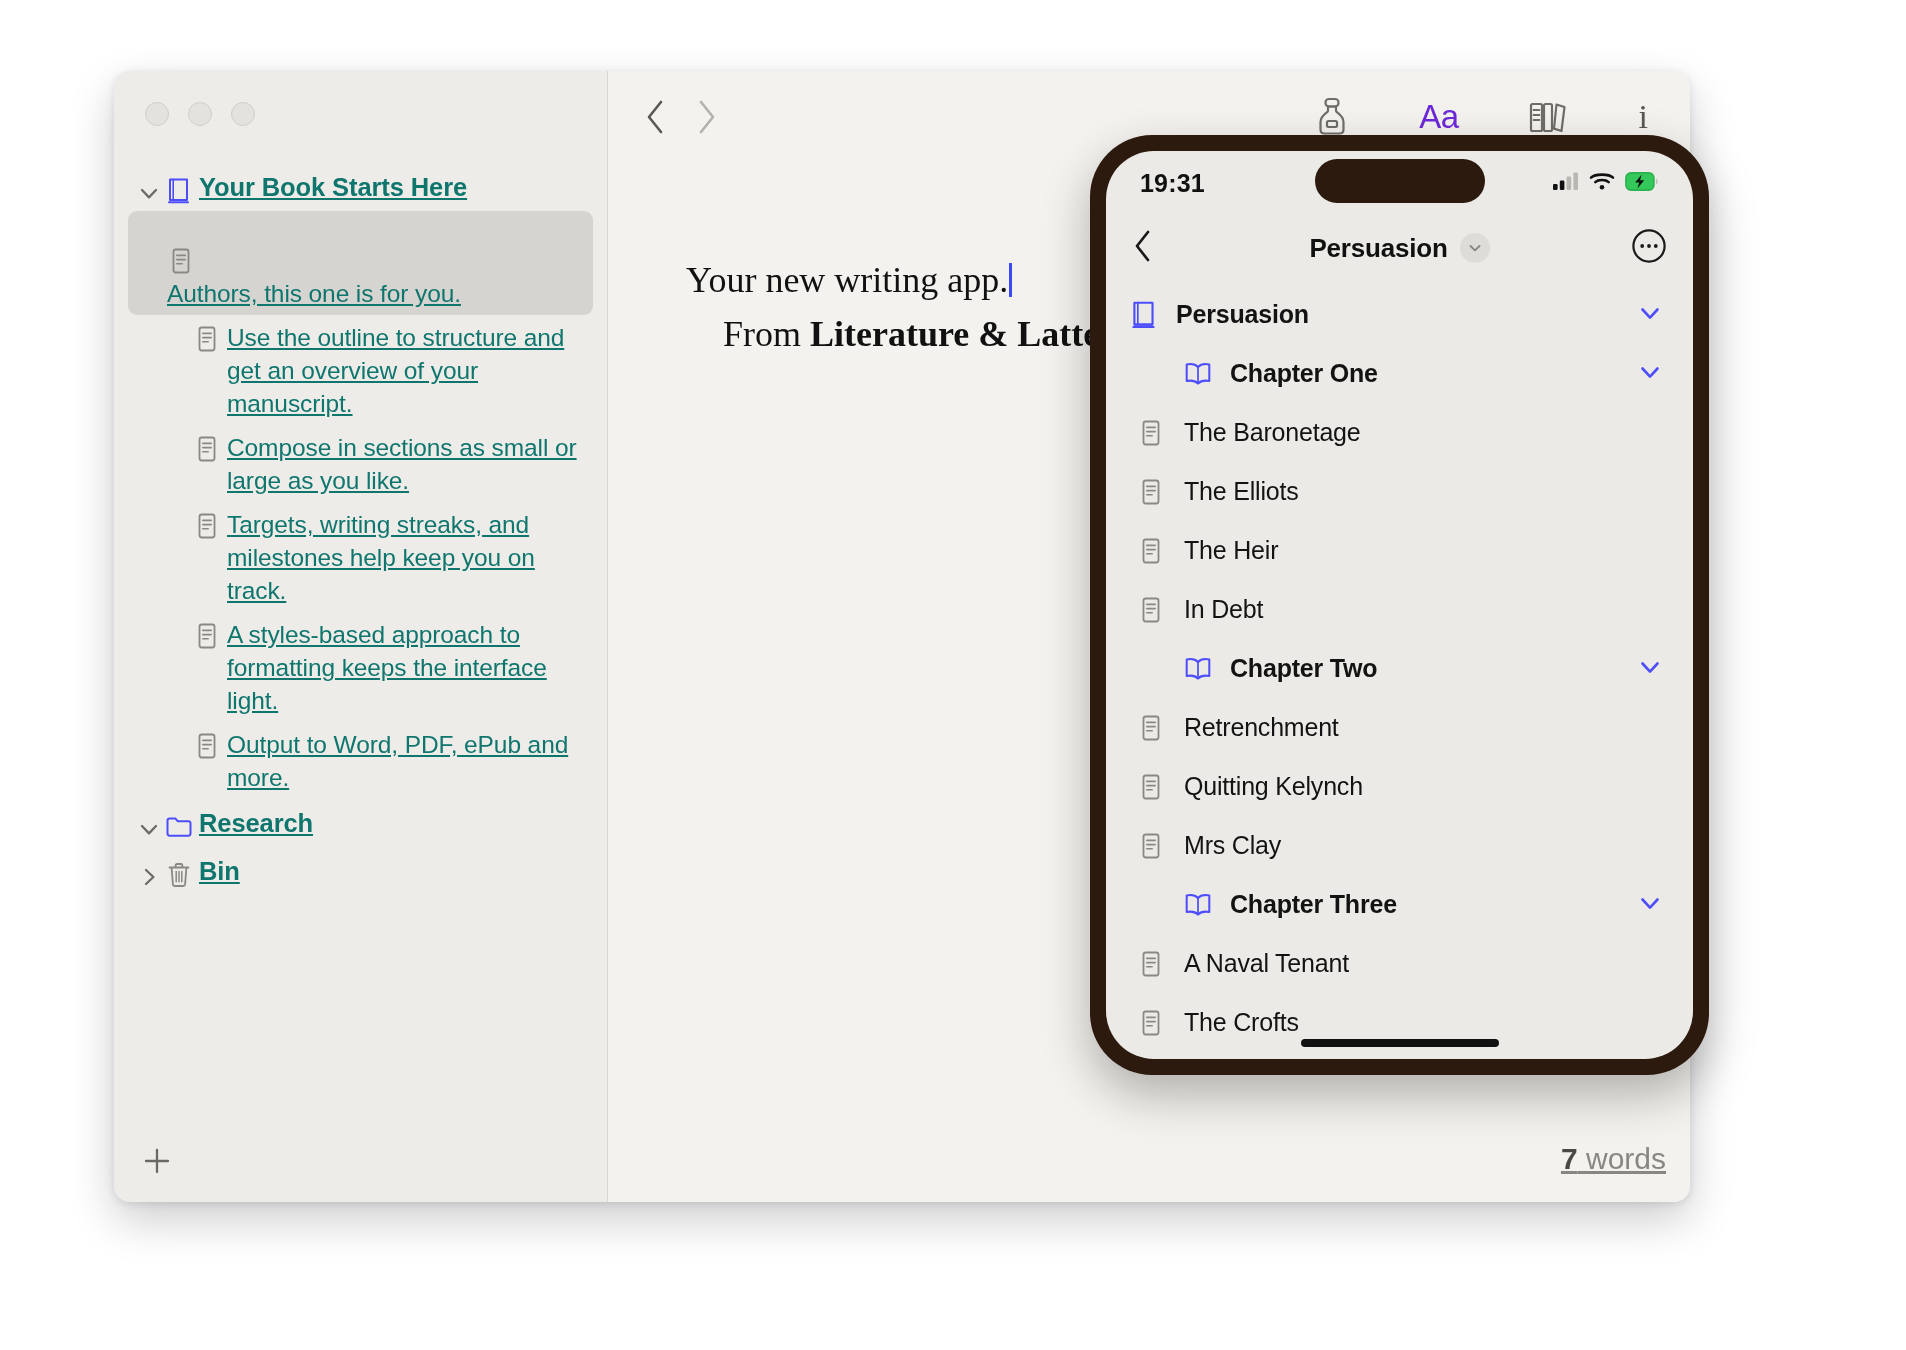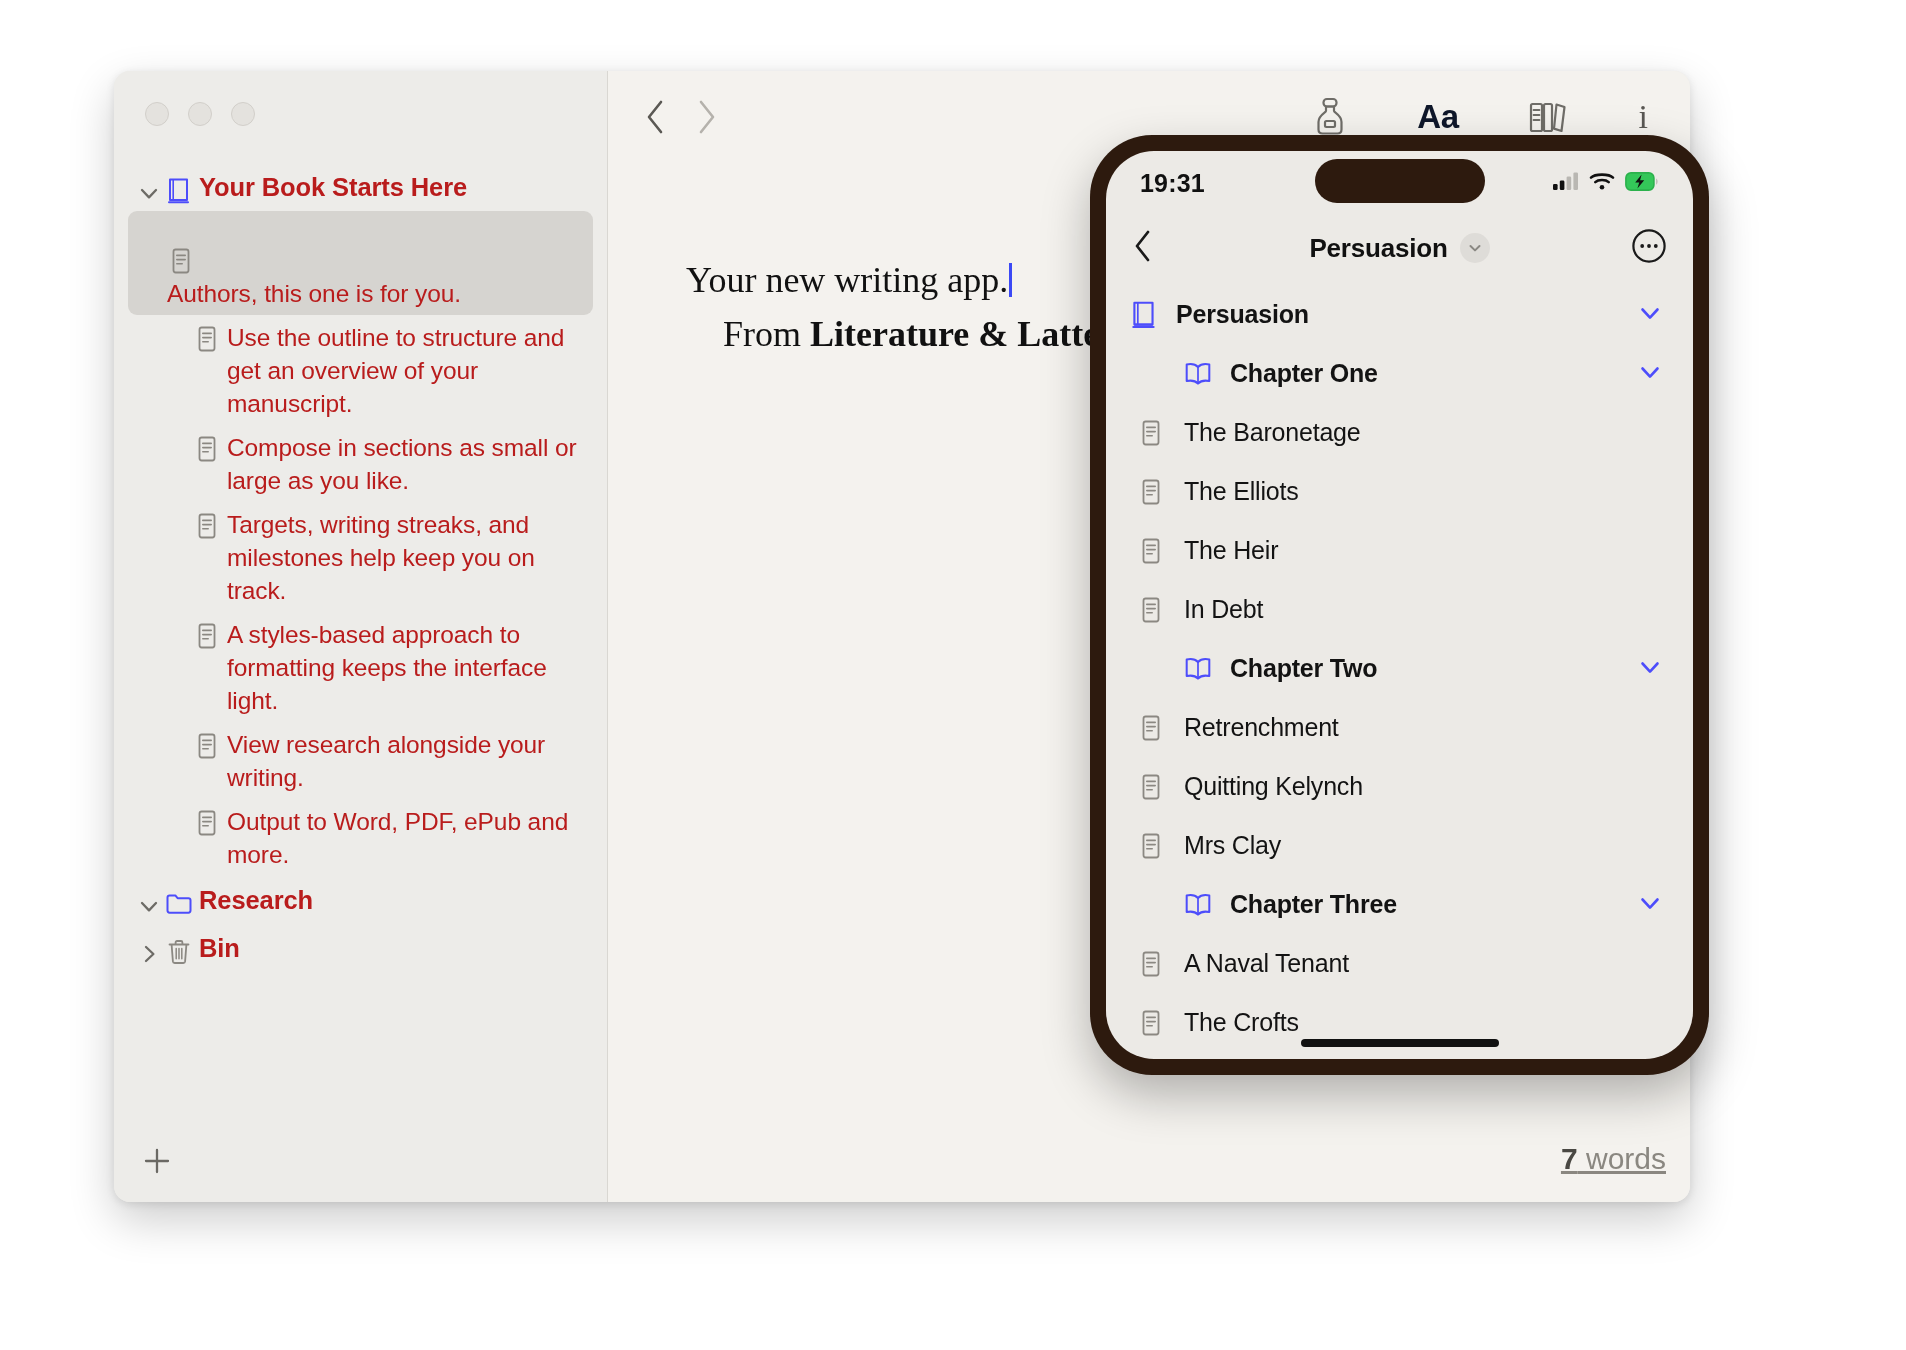--- a/index.html
+++ b/index.html
@@ -67,24 +67,25 @@
   .ico {
     width: 34px; flex: 0 0 34px;
     display: flex; align-items: flex-start; justify-content: center;
     padding-top: 4px;
   }
   .ico svg { display:block; }
 
   .lbl {
     font-size: 24.5px;
     line-height: 33px;
-    color: #b91c1c;
+    color: #0f766e;
     padding-left: 3px;
     padding-top: 1px;
     letter-spacing: -0.1px;
+    text-decoration: underline;
   }
   .lbl.bold { font-weight: 700; }
 
   .row.group { min-height: 46px; padding-top: 7px; }
   .row.group .ico { padding-top: 6px; }
   .row.group .disc { padding-top: 10px; }
   .row.group .lbl { font-size: 25.5px; }
 
   .row.child { padding-left: 36px; }
 
@@ -106,21 +107,21 @@
     height: 92px;
     display: flex;
     align-items: center;
     padding: 0 42px 0 34px;
     flex: 0 0 92px;
   }
   .nav-btns { display: flex; gap: 26px; }
   .tb-spacer { flex: 1; }
   .tb-icons { display: flex; align-items: center; gap: 68px; }
   .tb-btn { display: flex; align-items: center; justify-content: center; }
-  .aa-text { font-size: 33px; color: #0f172a; letter-spacing: -0.5px; font-weight: bold; }
+  .aa-text { font-size: 33px; color: #6d28d9; letter-spacing: -0.5px; }
   .info-text { font-size: 34px; color: #595753; font-weight: 400;
                font-family: "Liberation Serif", serif; }
 
   .editor {
     flex: 1;
     padding: 92px 0 0 0;
     position: relative;
   }
   .doc-line {
     font-family: "Liberation Serif", serif;
@@ -318,30 +319,20 @@
           </div>
           <div class="row child">
             <div class="disc"></div>
             <div class="ico">
               <svg width="30" height="30" viewBox="0 0 30 30" aria-hidden="true">
         <rect x="7.5" y="3.5" width="15" height="23" rx="2.2" fill="none" stroke="#8b8882" stroke-width="1.8"></rect>
         <path d="M10.8 9.4 H19.2 M10.8 13.6 H19.2 M10.8 17.8 H16.2" stroke="#8b8882" stroke-width="1.6" stroke-linecap="round"></path>
       </svg>
             </div>
             <div class="lbl">A styles-based approach to formatting keeps the interface light.</div>
-          </div>
-          <div class="row child">
-            <div class="disc"></div>
-            <div class="ico">
-              <svg width="30" height="30" viewBox="0 0 30 30" aria-hidden="true">
-        <rect x="7.5" y="3.5" width="15" height="23" rx="2.2" fill="none" stroke="#8b8882" stroke-width="1.8"></rect>
-        <path d="M10.8 9.4 H19.2 M10.8 13.6 H19.2 M10.8 17.8 H16.2" stroke="#8b8882" stroke-width="1.6" stroke-linecap="round"></path>
-      </svg>
-            </div>
-            <div class="lbl">View research alongside your writing.</div>
           </div>
           <div class="row child">
             <div class="disc"></div>
             <div class="ico">
               <svg width="30" height="30" viewBox="0 0 30 30" aria-hidden="true">
         <rect x="7.5" y="3.5" width="15" height="23" rx="2.2" fill="none" stroke="#8b8882" stroke-width="1.8"></rect>
         <path d="M10.8 9.4 H19.2 M10.8 13.6 H19.2 M10.8 17.8 H16.2" stroke="#8b8882" stroke-width="1.6" stroke-linecap="round"></path>
       </svg>
             </div>
             <div class="lbl">Output to Word, PDF, ePub and more.</div>

